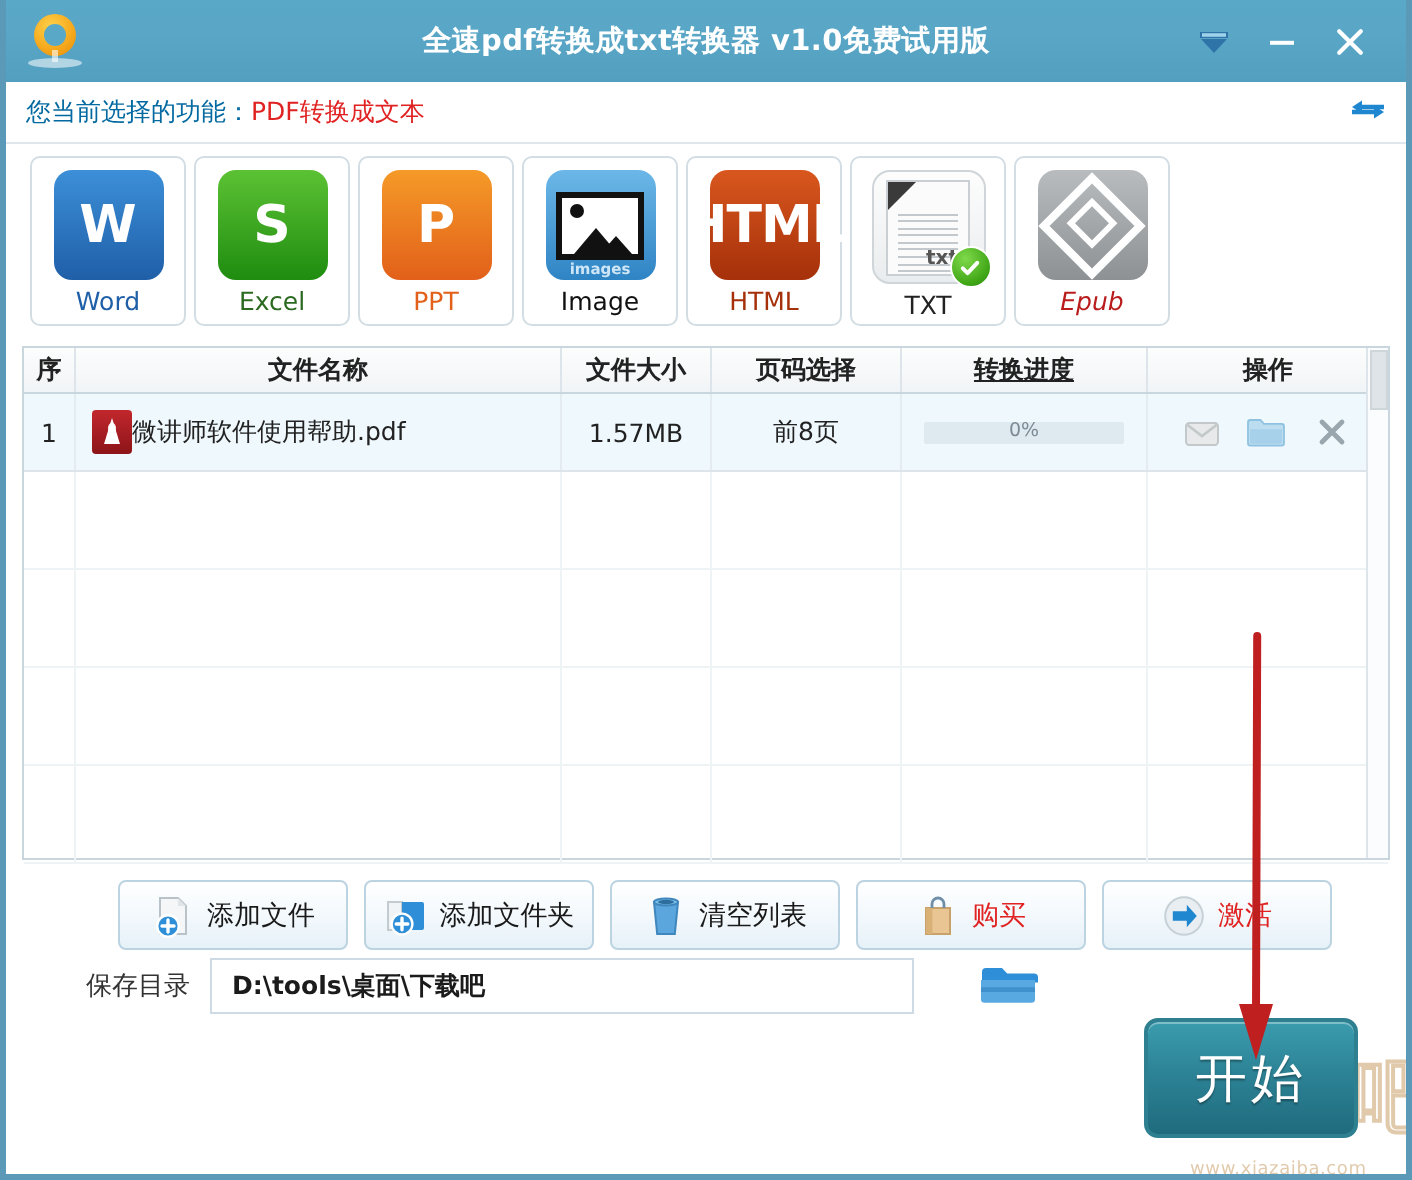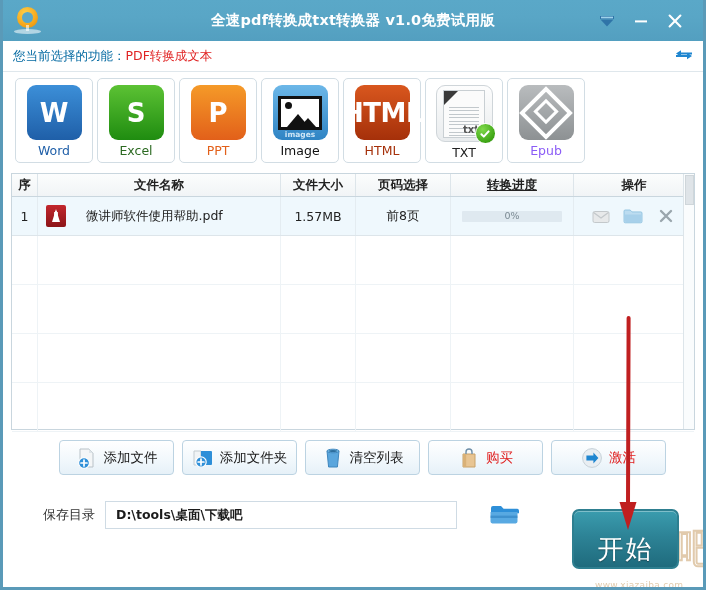--- a/index.html
+++ b/index.html
@@ -79,21 +79,21 @@
     border:1px solid #cfd5d9;color:#2f84c4;font-size:15px;}
   .ico-epub{background:linear-gradient(to bottom,#b9bcbe 0%,#8d9193 100%);}
   .ico-txt{background:linear-gradient(to bottom,#fdfdfd 0%,#e9ecee 100%);border:1px solid #cfd5d9;}
   .cap-word{color:#1f5fa8;}
   .cap-excel{color:#2c6a22;}
   .cap-ppt{color:#e2601a;}
   .cap-image{color:#111;}
   .cap-html{color:#a5300a;}
   .cap-txt{color:#222;}
   .cap-xml{color:#222;}
-  .cap-epub{color:#8b5cf6;}
+  .cap-epub{color:#b91c1c;font-style:italic;}
   
   .imgframe{width:38px;height:28px;background:#fff;border:3px solid #111;position:relative;overflow:hidden;}
   .imgframe .sun{position:absolute;left:4px;top:3px;width:7px;height:7px;border-radius:50%;background:#111;}
   .imgframe .mt{position:absolute;left:6px;bottom:0;width:0;height:0;border-left:11px solid transparent;border-right:11px solid transparent;border-bottom:13px solid #111;}
   .imgframe .mt2{position:absolute;left:19px;bottom:0;width:0;height:0;border-left:8px solid transparent;border-right:8px solid transparent;border-bottom:9px solid #111;}
   .imglbl{position:absolute;bottom:2px;left:0;right:0;text-align:center;font-size:7.5px;color:#cfe6f6;font-weight:bold;}
   
   .doc{position:relative;width:40px;height:46px;background:#fbfbfb;border:1px solid #c9cfd3;}
   .doc .fold{position:absolute;left:0;top:0;width:0;height:0;border-top:14px solid #3a3a3a;border-right:14px solid transparent;}
   .doc .lines{position:absolute;left:5px;right:5px;top:16px;}
@@ -114,21 +114,21 @@
   .thead div:last-child{border-right:none;text-align:right;}
   .c0{width:26px;}
   .c1{width:243px;}
   .c2{width:75px;}
   .c3{width:95px;}
   .c4{width:123px;text-decoration:underline;}
   .c5{flex:1;}
   .trow{display:flex;height:38px;background:#eff8fd;border-bottom:1px solid #dde5ea;font-size:12.5px;color:#222;}
   .trow > div{display:flex;align-items:center;justify-content:center;border-right:1px solid #e4ecf1;box-sizing:border-box;height:100%;}
   .trow > div:last-child{border-right:none;}
-  .namecell{justify-content:flex-start!important;padding-left:8px;gap:20px;}
+  .namecell{justify-content:flex-start!important;padding-left:8px;gap:0;}
   .pdfico{width:20px;height:22px;background:linear-gradient(to bottom,#c2272d,#8c1418);border-radius:2px;position:relative;flex:0 0 auto;}
   .pdfico:after{content:"";position:absolute;left:5px;top:4px;width:10px;height:14px;
     background:radial-gradient(ellipse at 50% 40%,#fff 0%,#fff 28%,transparent 30%);opacity:.85;}
   .pdfico .a{position:absolute;left:6px;top:4px;width:0;height:0;border-left:4px solid transparent;border-right:4px solid transparent;border-bottom:13px solid #fff;}
   .progbar{width:100px;height:11px;background:#dfe9f0;border-radius:1px;position:relative;}
   .progbar span{position:absolute;left:0;right:0;top:-1px;text-align:center;font-size:9.5px;color:#7b8a93;line-height:12px;}
   .ops{gap:13px;}
   .op{cursor:pointer;display:flex;align-items:center;justify-content:center;}
   .erow{display:flex;height:48px;border-bottom:1px solid #eef3f6;}
   .erow > div{border-right:1px solid #eef3f6;box-sizing:border-box;height:100%;}
@@ -139,33 +139,33 @@
   .actions{display:flex;gap:8px;padding:10px 8px 0 12px;margin-left:44px;}
   .abtn{
     width:115px;height:35px;box-sizing:border-box;border:1px solid #bcd3e2;border-radius:4px;
     background:linear-gradient(to bottom,#ffffff 0%,#f2f8fc 55%,#e6f1f8 100%);
     display:flex;align-items:center;justify-content:center;gap:6px;cursor:pointer;
     font-size:13.5px;font-family:"DejaVu Serif","Liberation Serif",serif;color:#1a1a1a;
   }
   .abtn.red{color:#e02222;}
   .abtn .mi{width:22px;height:22px;position:relative;flex:0 0 auto;}
   
-  .saverow{display:flex;align-items:center;padding:26px 8px 0 40px;gap:10px;position:relative;}
+  .saverow{display:flex;align-items:center;padding:4px 8px 0 40px;gap:10px;position:relative;}
   .saverow .lbl{font-size:13px;color:#333;}
   .pathbox{
     width:352px;height:28px;box-sizing:border-box;border:1px solid #cfdbe4;background:#fff;
     display:flex;align-items:center;padding-left:10px;font-size:12.5px;font-weight:bold;color:#1b1b1b;
   }
   .folderbig{width:30px;height:24px;position:relative;margin-left:22px;cursor:pointer;}
   
   .startbtn{
     position:absolute;left:569px;top:509px;width:107px;height:60px;box-sizing:border-box;
     border:2px solid #2e7f90;border-radius:7px;
     background:linear-gradient(to bottom,#3a9cae 0%,#2d8396 45%,#1f6b7d 100%);
-    display:flex;align-items:flex-end;justify-content:center;cursor:pointer;
+    display:flex;align-items:center;justify-content:center;cursor:pointer;
     box-shadow:inset 0 1px 0 rgba(255,255,255,.35);
   }
   .startbtn span{font-size:26px;color:#fff;font-weight:normal;letter-spacing:2px;
     text-shadow:0 1px 1px rgba(0,0,0,.35);}
   
   .redarrow{position:absolute;left:612px;top:316px;width:28px;height:216px;pointer-events:none;}
   
   .wm{position:absolute;left:588px;top:512px;width:118px;height:78px;pointer-events:none;opacity:.55;}
   .wm .txt{position:absolute;left:4px;bottom:0px;font-size:9px;color:#c9a06a;letter-spacing:.3px;}
 </style>

